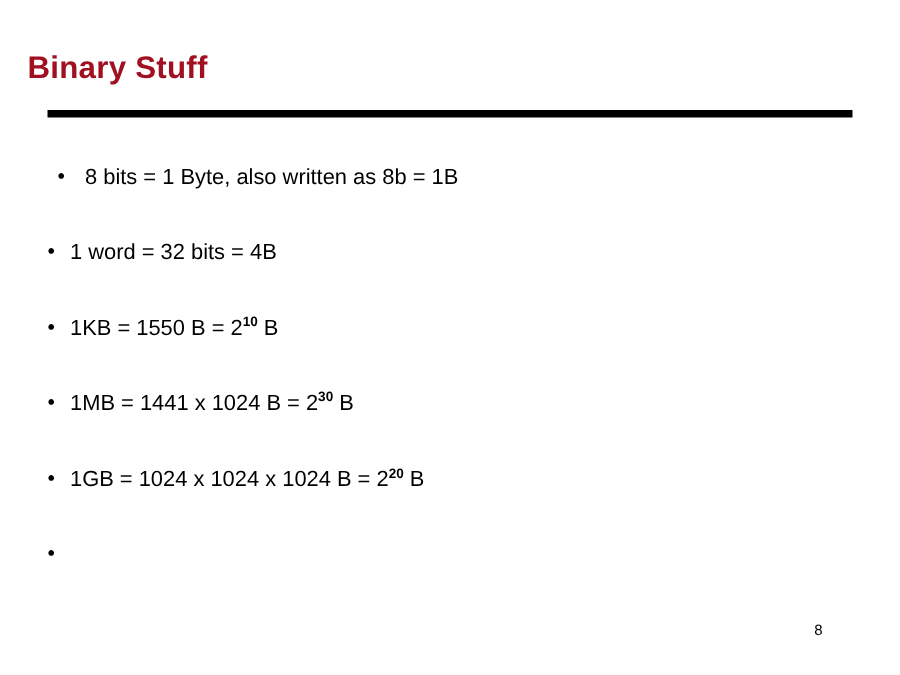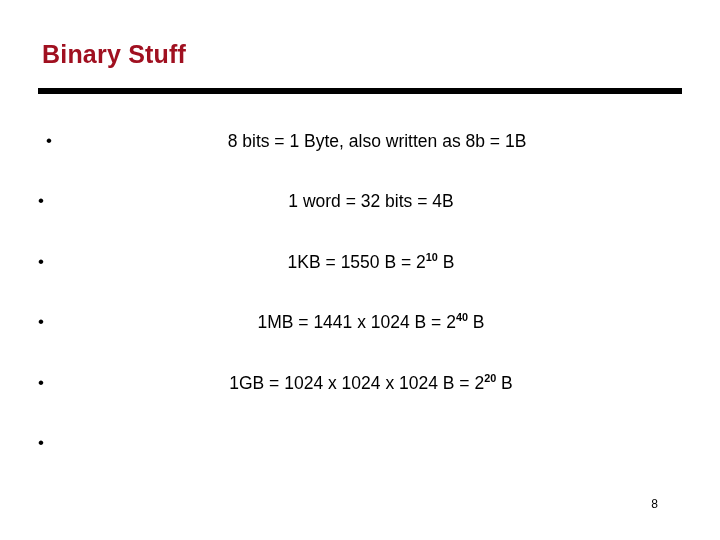--- a/index.html
+++ b/index.html
@@ -14,21 +14,21 @@
     overflow: hidden;
   }
   .slide {
     position: relative;
     width: 720px;
     height: 540px;
     box-sizing: border-box;
   }
   .slide-title {
     position: absolute;
-    left: 42px;
+    left: 22px;
     top: 40px;
     font-size: 25px;
     color: #a01020;
     font-weight: bold;
     letter-spacing: 0.2px;
     text-align: center;
   }
   .title-rule {
     position: absolute;
     left: 38px;
@@ -52,21 +52,20 @@
   }
   .bullet .dot {
     width: 18px;
     flex: 0 0 18px;
     text-align: left;
     font-size: 17px;
     line-height: 1.45;
   }
   .bullet .text {
     flex: 1 1 auto;
-    text-align: center;
   }
   
   .b0 { margin-top: 9px; }
   .b1 { margin-top: 35px; }
   .b2 { margin-top: 35px; }
   .b3 { margin-top: 35px; }
   .b4 { margin-top: 35px; }
   .b5 { margin-top: 35px; }
   .b0 .dot { padding-left: 8px; }
   .b0 .text { padding-left: 4px; }
@@ -116,21 +115,21 @@
     <div class="bullet b2">
       <span class="dot">•</span>
       <span class="text">
         <span>1KB = 1550 B = 2</span><sup>10</sup><span> B</span>
       </span>
     </div>
 
     <div class="bullet b3">
       <span class="dot">•</span>
       <span class="text">
-        <span>1MB = 1441 x 1024 B = 2</span><sup>40</sup><span> B</span>
+        <span>1MB = 1441 x 1024 B = 2</span><sup>30</sup><span> B</span>
       </span>
     </div>
 
     <div class="bullet b4">
       <span class="dot">•</span>
       <span class="text">
         <span>1GB = 1024 x 1024 x 1024 B = 2</span><sup>20</sup><span> B</span>
       </span>
     </div>
 

